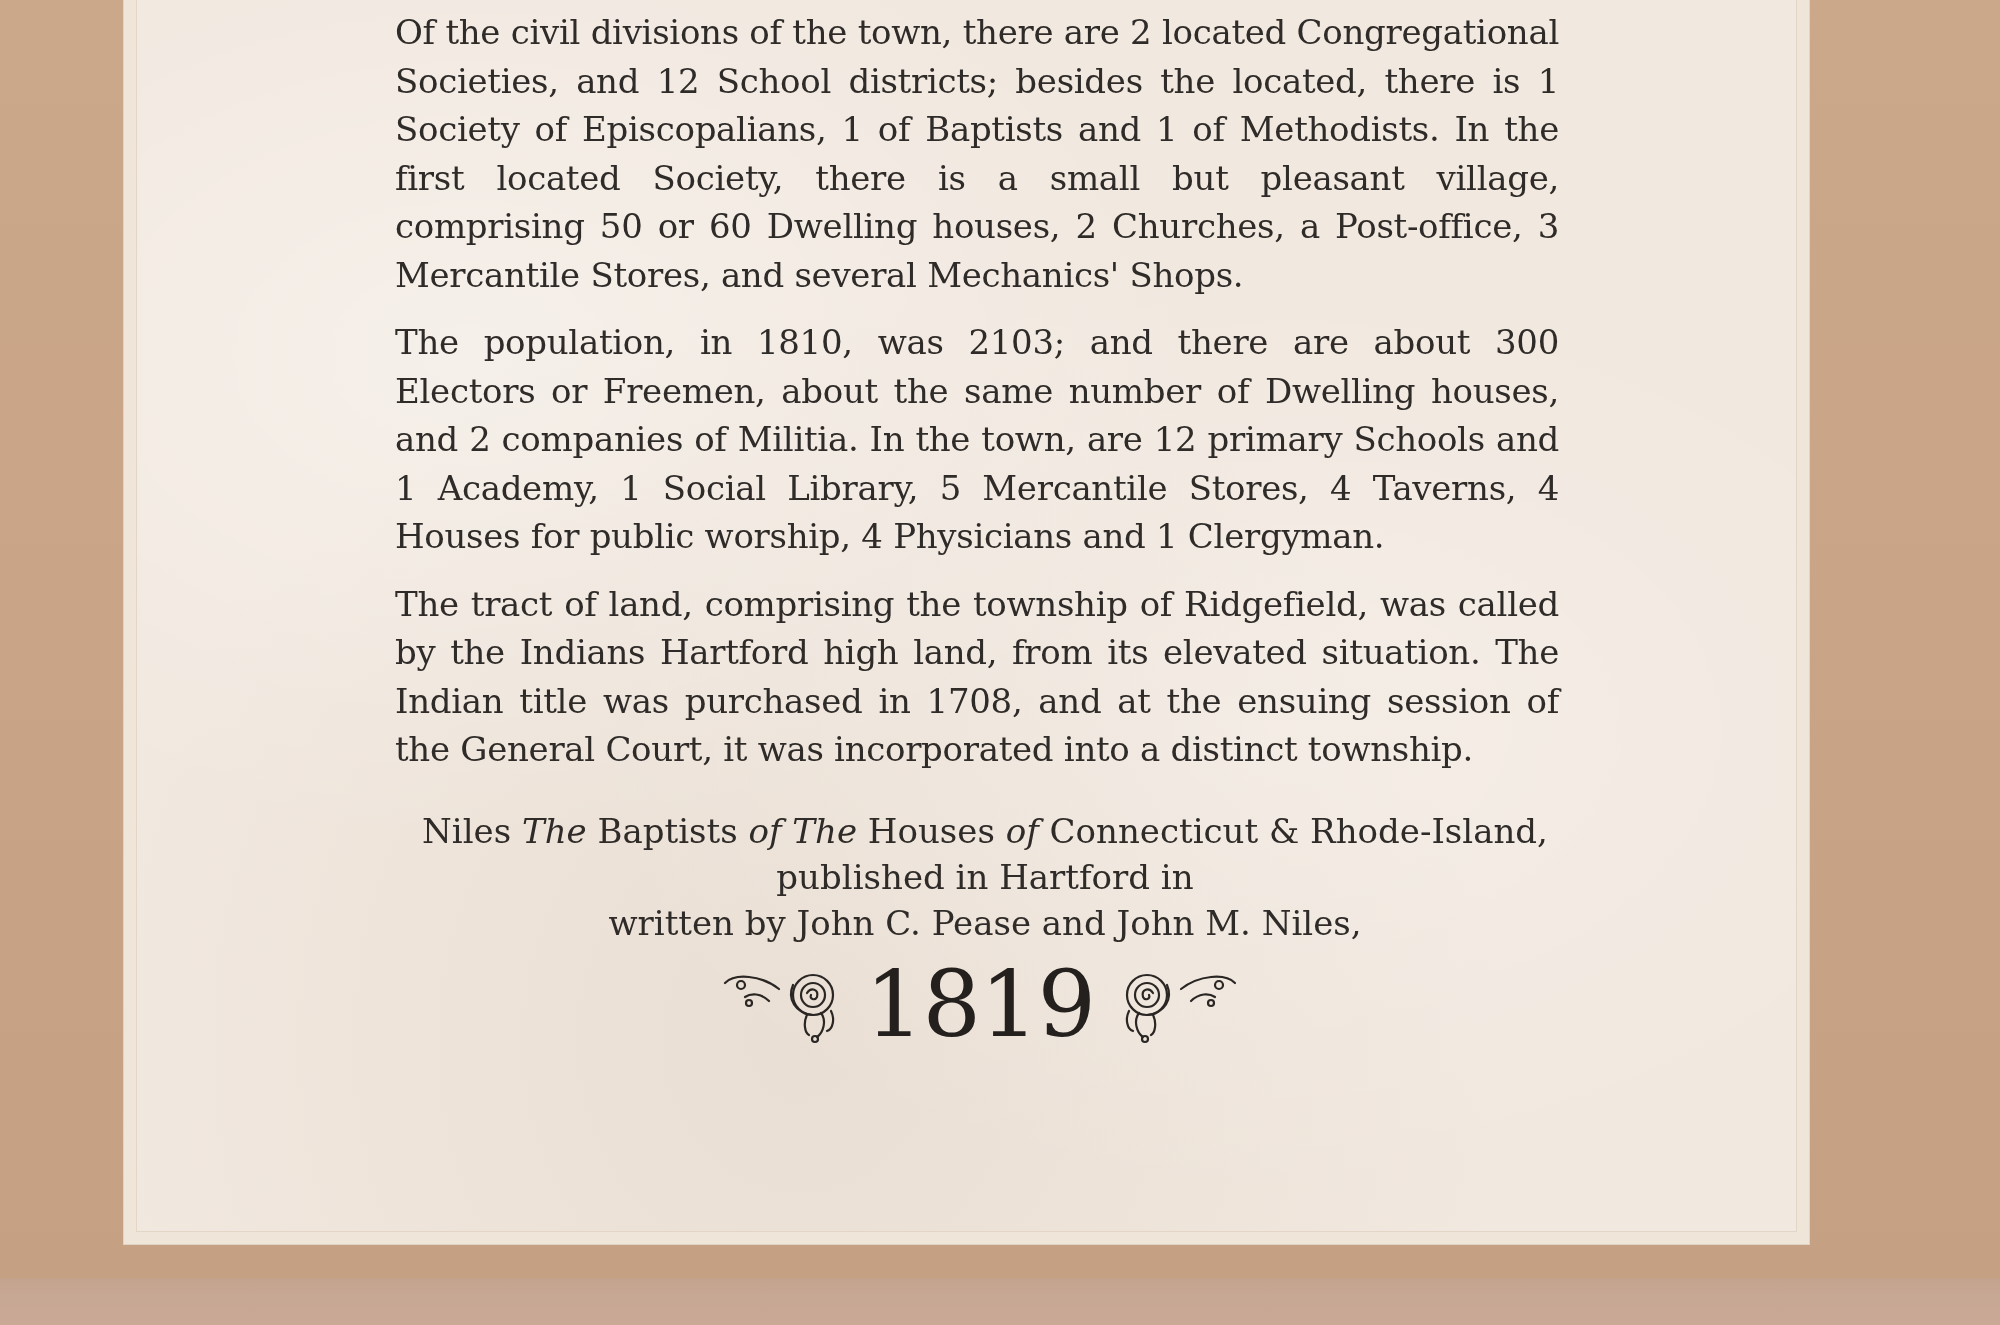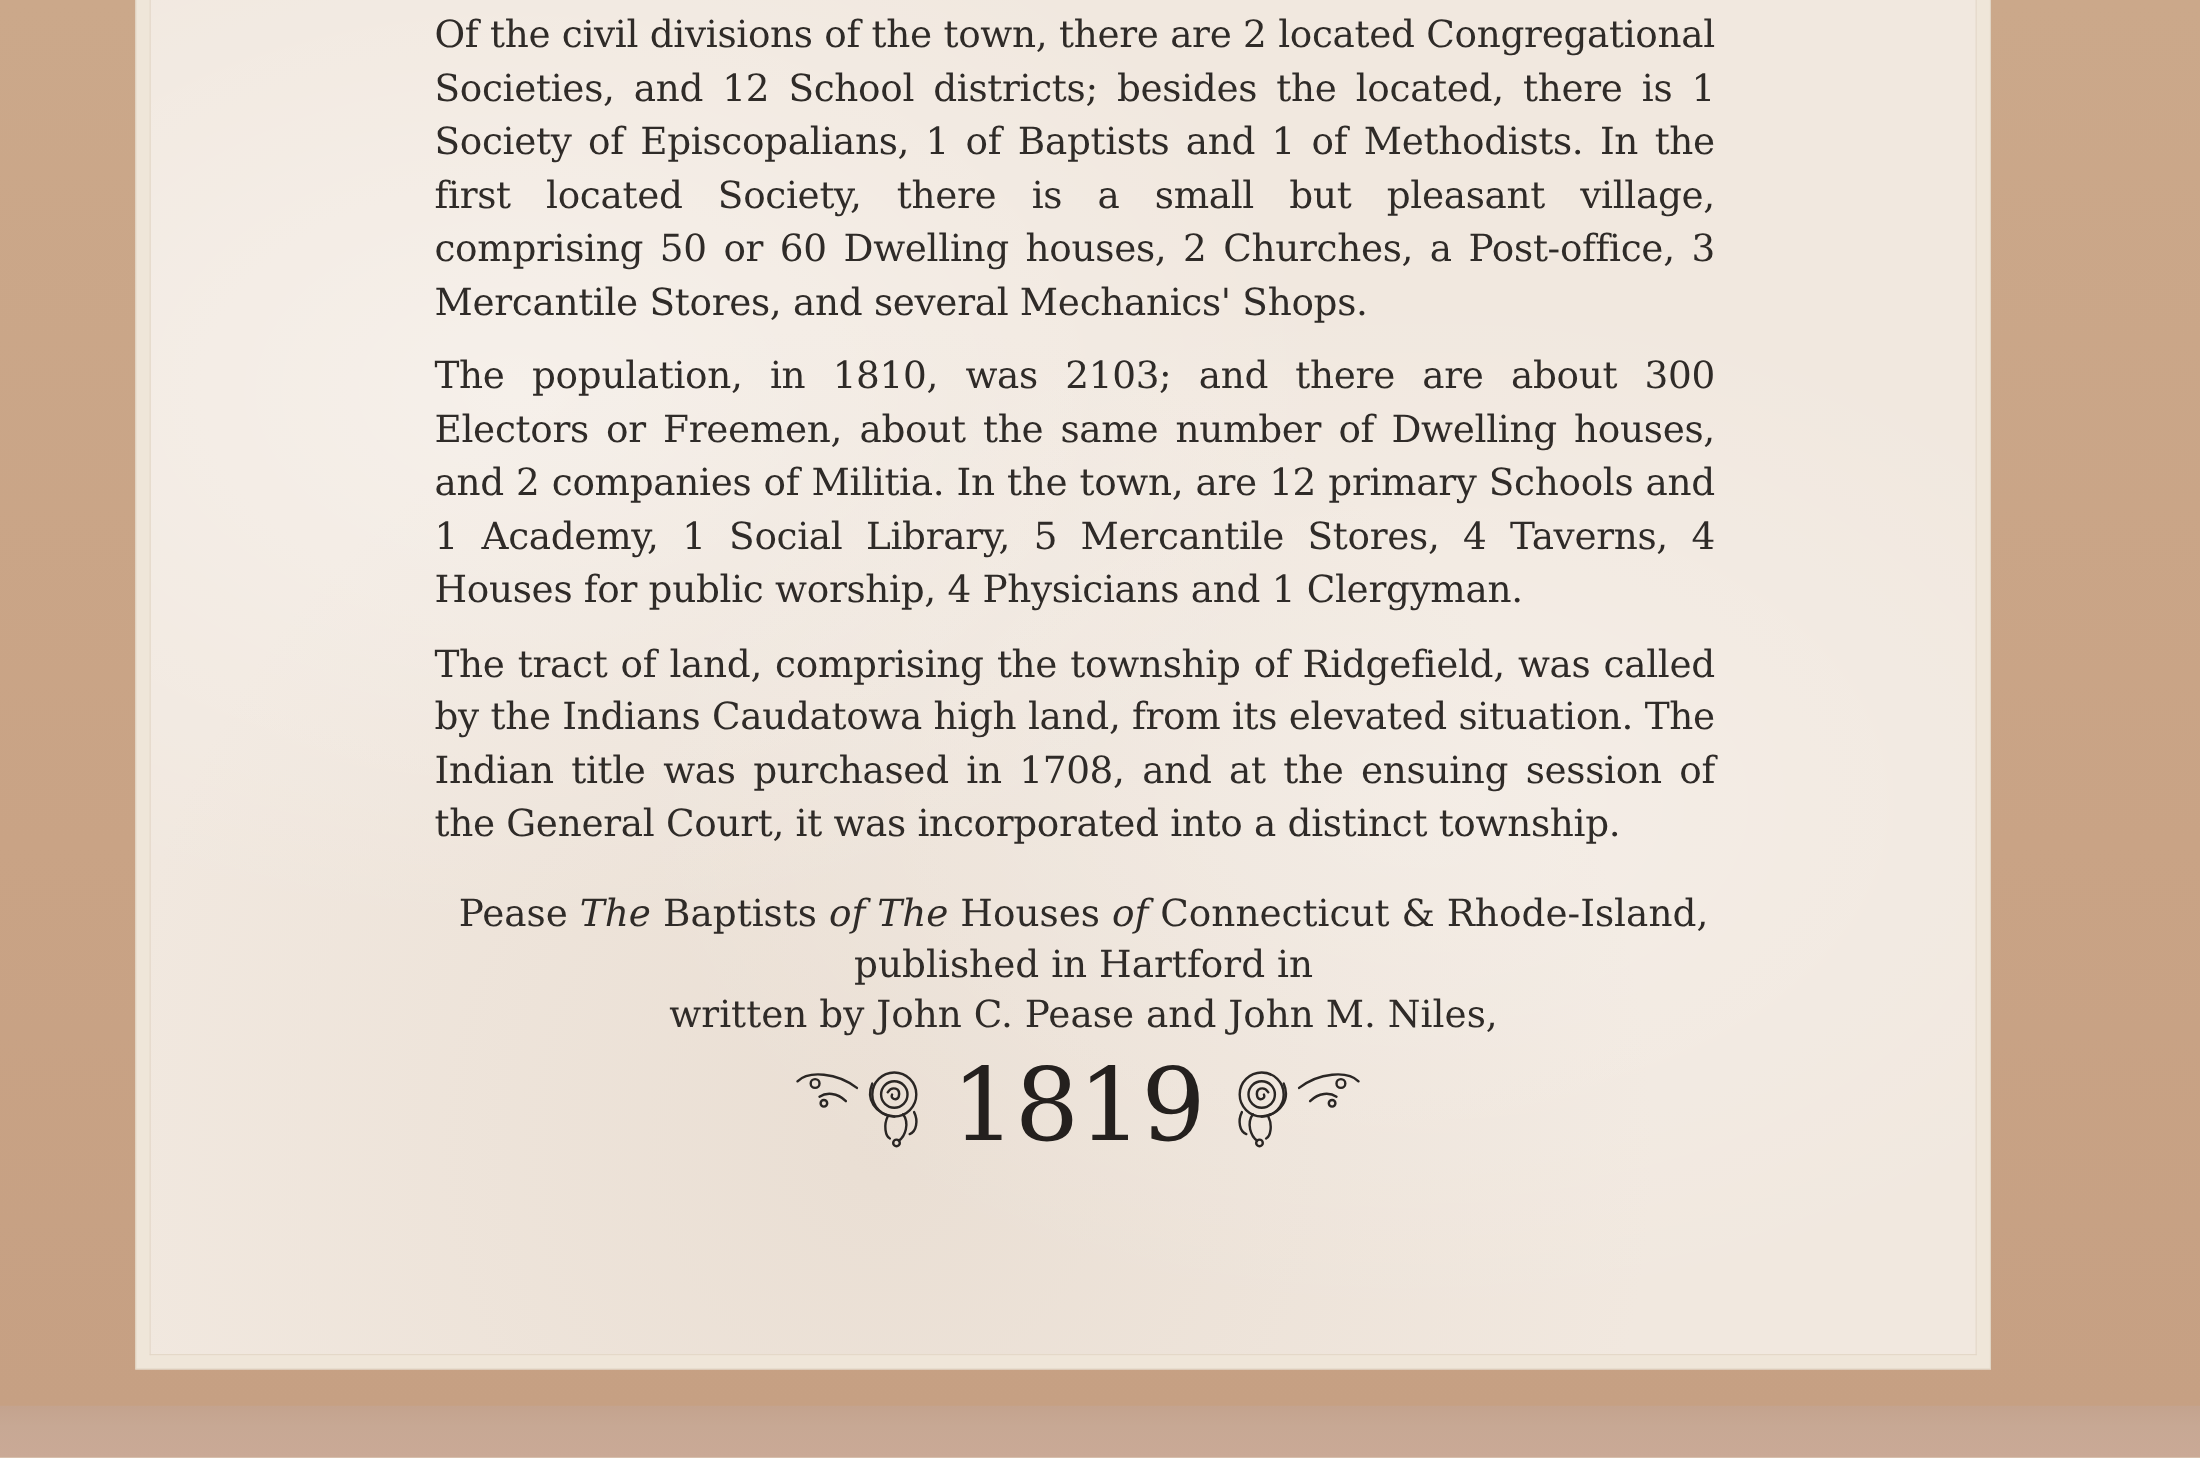--- a/index.html
+++ b/index.html
@@ -57,26 +57,26 @@
 <div class="mat"></div>
 <div class="frame-lip"></div>
 
 <div class="paper-bevel">
   <div class="paper"></div>
 </div>
 
 <div class="text-block">
   <p class="para">Of the civil divisions of the town, there are 2 located Congregational Societies, and 12 School districts; besides the located, there is 1 Society of Episcopalians, 1 of Baptists and 1 of Methodists. In the first located Society, there is a small but pleasant village, comprising 50 or 60 Dwelling houses, 2 Churches, a Post-office, 3 Mercantile Stores, and several Mechanics' Shops.</p>
   <p class="para">The population, in 1810, was 2103; and there are about 300 Electors or Freemen, about the same number of Dwelling houses, and 2 companies of Militia. In the town, are 12 primary Schools and 1 Academy, 1 Social Library, 5 Mercantile Stores, 4 Taverns, 4 Houses for public worship, 4 Physicians and 1 Clergyman.</p>
-  <p class="para">The tract of land, comprising the township of Ridgefield, was called by the Indians Caudatowa high land, from its elevated situation. The Indian title was purchased in 1708, and at the ensuing session of the General Court, it was incorporated into a distinct township.</p>
+  <p class="para">The tract of land, comprising the township of Ridgefield, was called by the Indians Hartford high land, from its elevated situation. The Indian title was purchased in 1708, and at the ensuing session of the General Court, it was incorporated into a distinct township.</p>
 </div>
 
 <div class="citation">
   <div>
-    <span>Pease</span>
+    <span>Niles</span>
     <span class="it">The</span>
     <span>Baptists</span>
     <span class="it">of</span>
     <span class="it">The</span>
     <span>Houses</span>
     <span class="it">of</span>
     <span>Connecticut &amp; Rhode-Island,</span>
   </div>
   <div>published in Hartford in</div>
   <div>written by John C. Pease and John M. Niles,</div>

